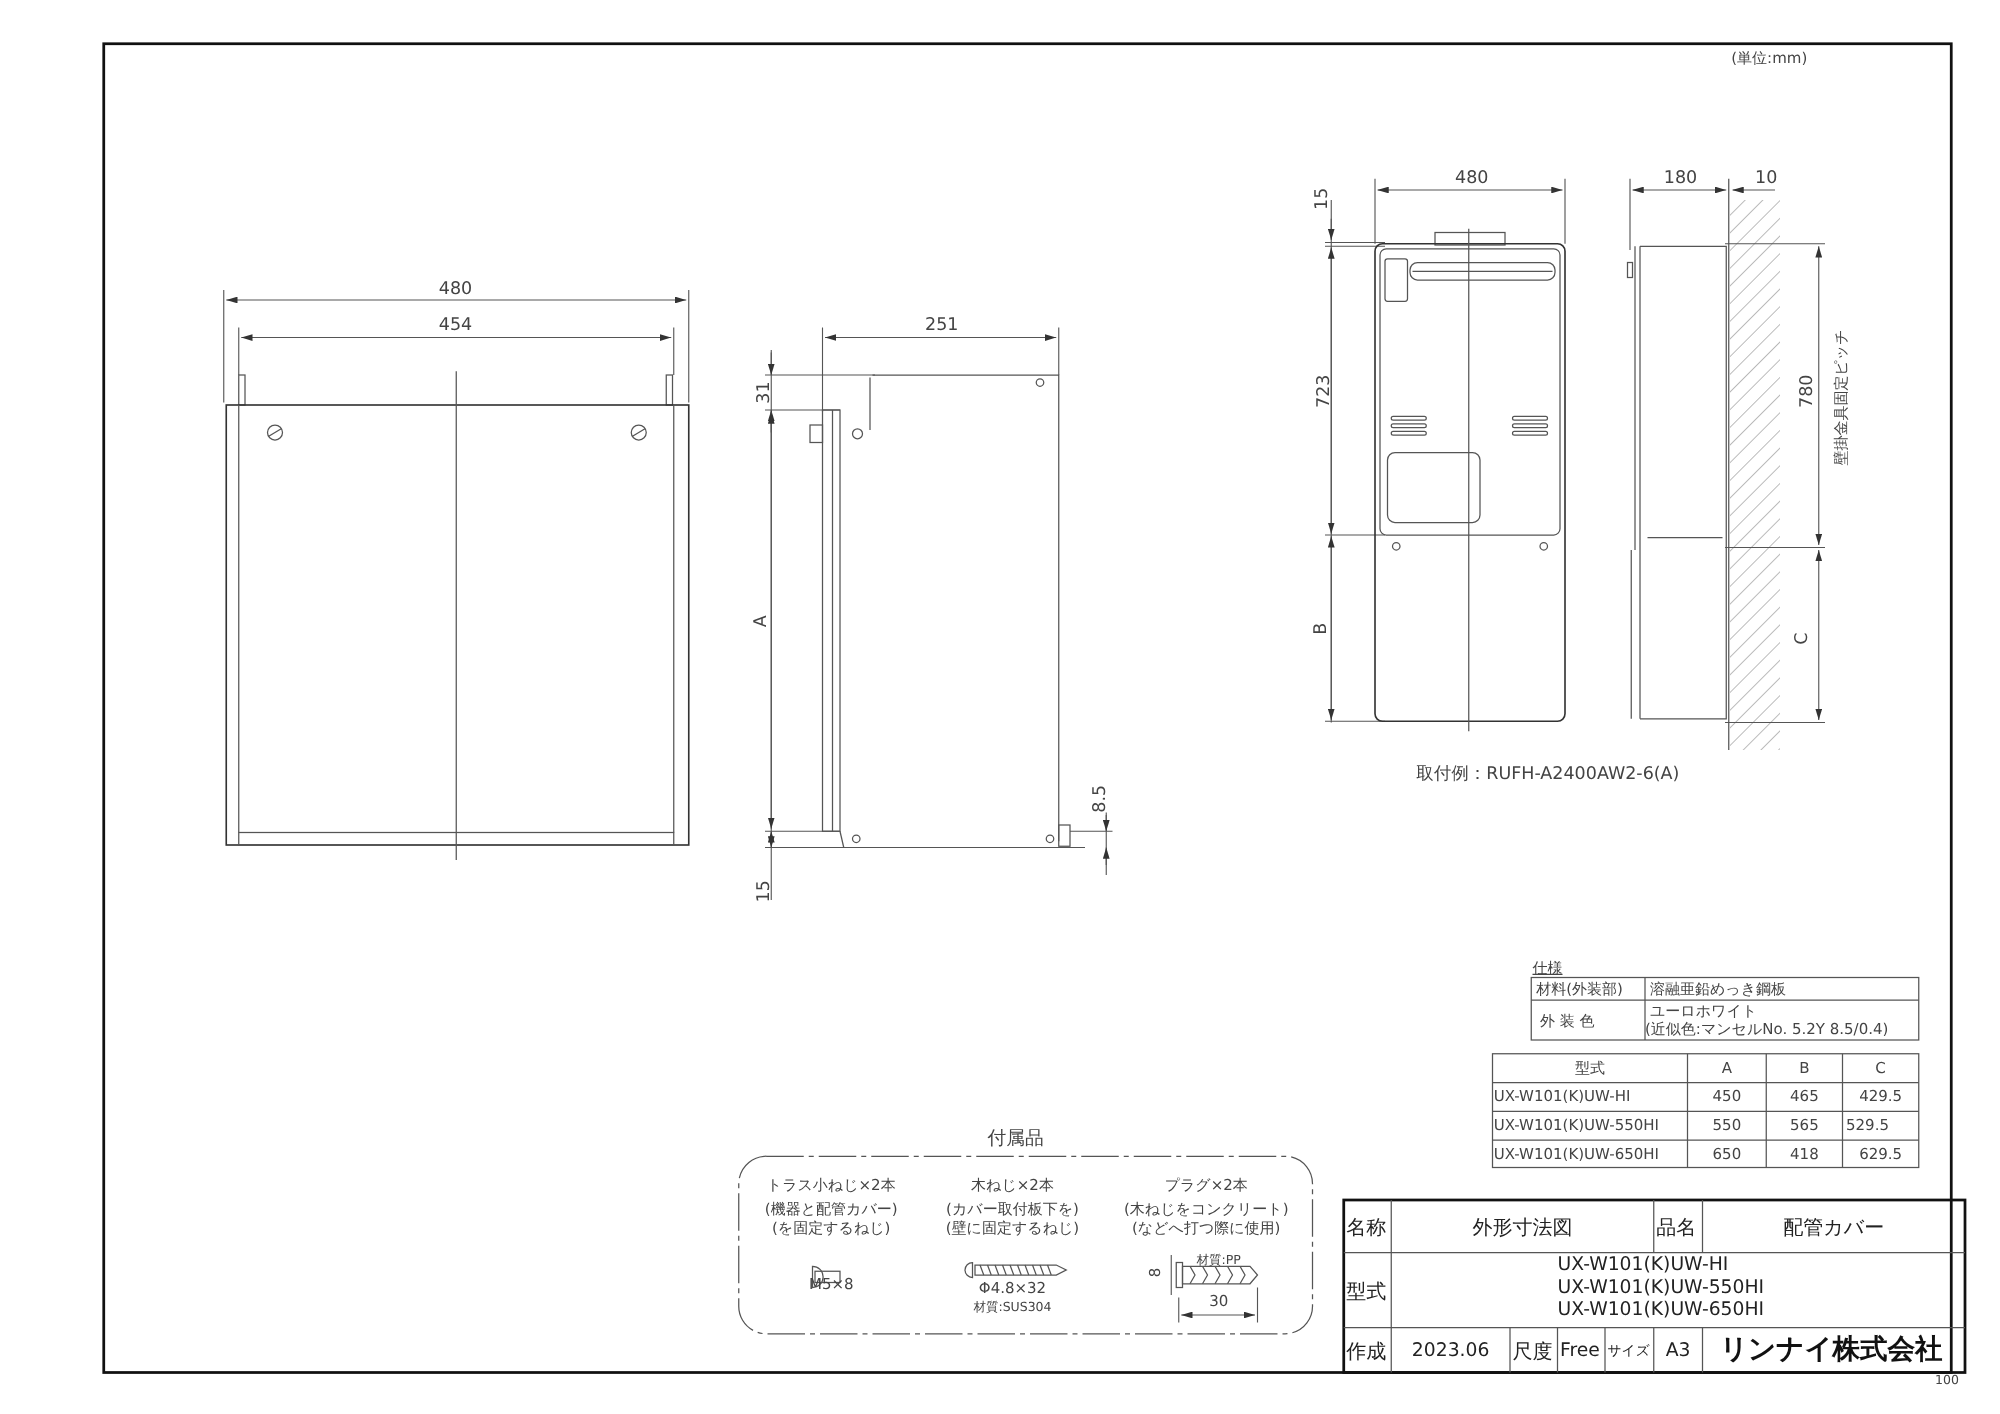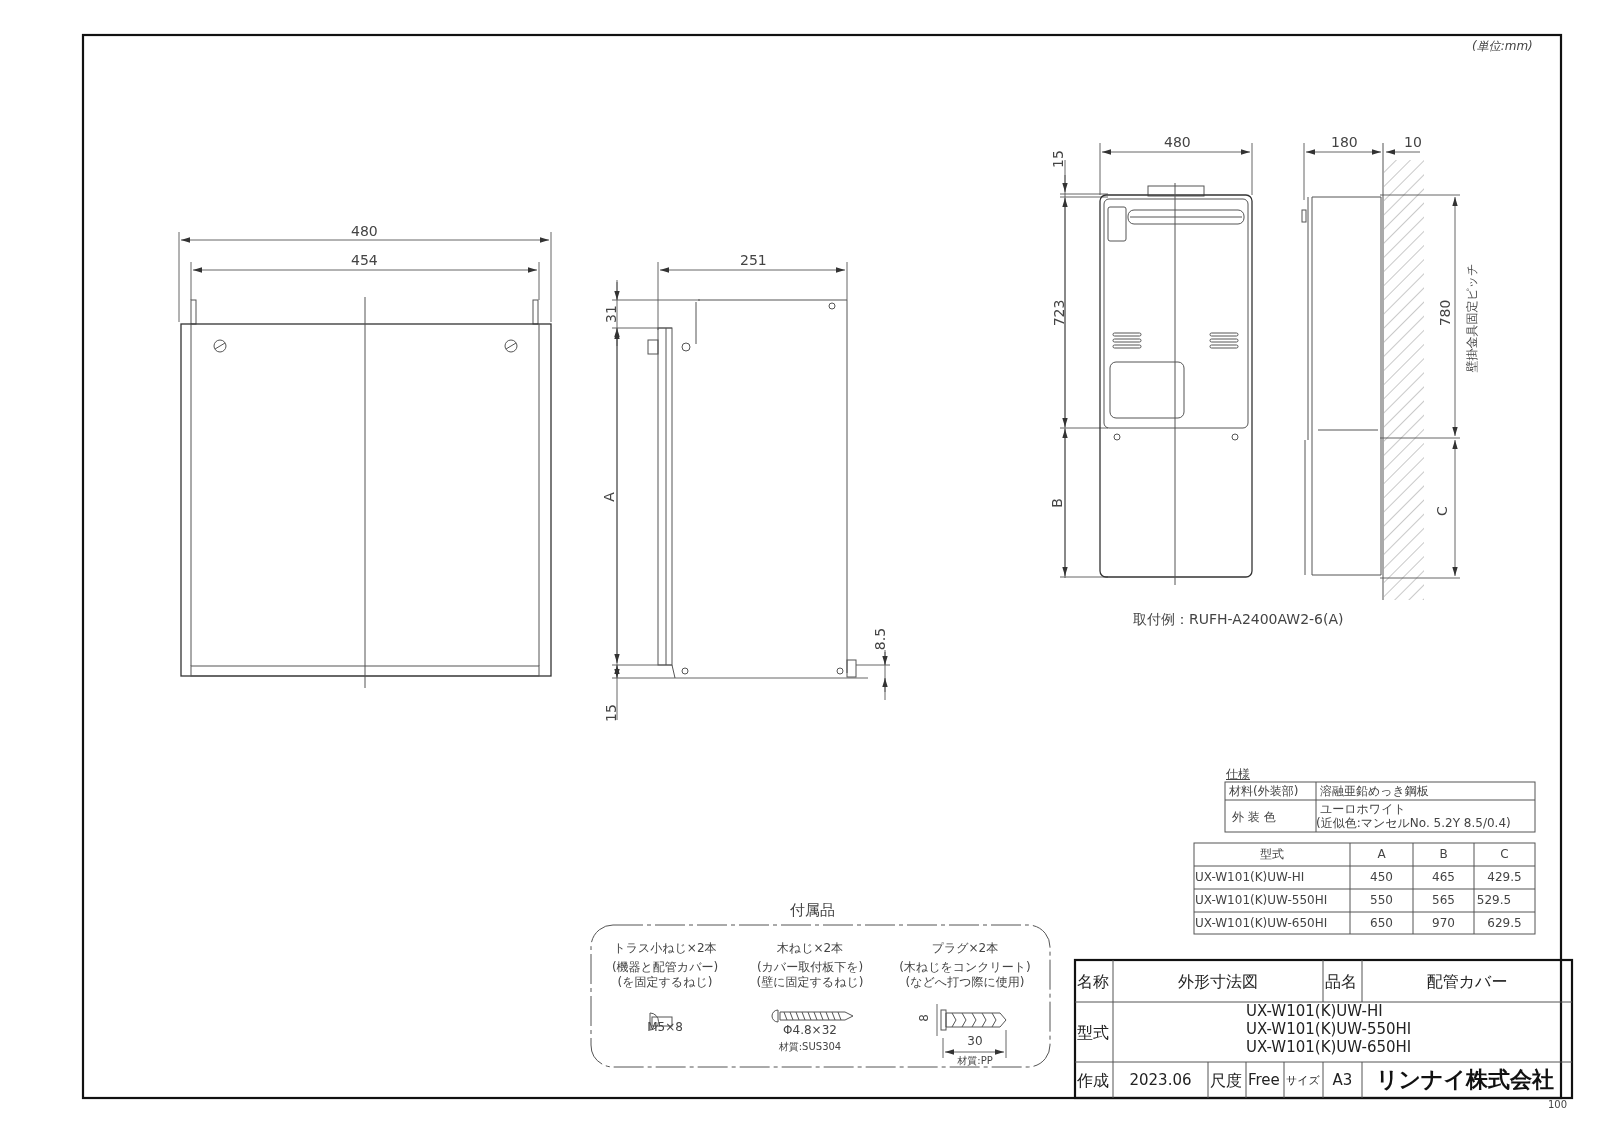--- a/index.html
+++ b/index.html
@@ -193,21 +193,21 @@
 
 <div style="position:absolute;left:0;top:0;width:1600px;height:1131px;">
   <style>
     .lbl{position:absolute;font-size:14px;color:#444;white-space:nowrap;line-height:1;}
     .sm{font-size:12px;}
     .xs{font-size:10px;}
     .vert{transform:rotate(-90deg);transform-origin:center;}
     .c{text-align:center;}
   </style>
 
-  <span class="lbl sm" style="left:1472px;top:40px;font-style:italic;">(単位:mm)</span>
+  <span class="lbl sm" style="left:1385px;top:40px;">(単位:mm)</span>
   <span class="lbl xs" style="left:1548px;top:1100px;">100</span>
 
   <span class="lbl" style="left:351px;top:224px;">480</span>
   <span class="lbl" style="left:351px;top:253px;">454</span>
 
   <span class="lbl" style="left:740px;top:253px;">251</span>
   <span class="lbl vert" style="left:602px;top:307px;">31</span>
   <span class="lbl vert" style="left:604px;top:490px;">A</span>
   <span class="lbl vert" style="left:602px;top:706px;">15</span>
   <span class="lbl vert" style="left:869px;top:632px;">8.5</span>
@@ -240,42 +240,42 @@
   <span class="lbl sm c" style="left:1413px;top:871px;width:61px;">465</span>
   <span class="lbl sm c" style="left:1474px;top:871px;width:61px;">429.5</span>
 
   <span class="lbl sm" style="left:1195px;top:894px;">UX-W101(K)UW-550HI</span>
   <span class="lbl sm c" style="left:1350px;top:894px;width:63px;">550</span>
   <span class="lbl sm c" style="left:1413px;top:894px;width:61px;">565</span>
   <span class="lbl sm c" style="left:1474px;top:894px;width:40px;">529.5</span>
 
   <span class="lbl sm" style="left:1195px;top:917px;">UX-W101(K)UW-650HI</span>
   <span class="lbl sm c" style="left:1350px;top:917px;width:63px;text-align:center;">650</span>
-  <span class="lbl sm c" style="left:1413px;top:917px;width:61px;">970</span>
+  <span class="lbl sm c" style="left:1413px;top:917px;width:61px;">418</span>
   <span class="lbl sm c" style="left:1474px;top:917px;width:61px;">629.5</span>
 
   <span class="lbl" style="left:790px;top:903px;font-size:15px;">付属品</span>
 
   <span class="lbl sm c" style="left:605px;top:942px;width:120px;">トラス小ねじ×2本</span>
   <span class="lbl sm c" style="left:605px;top:961px;width:120px;">(機器と配管カバー)</span>
   <span class="lbl sm c" style="left:605px;top:976px;width:120px;">(を固定するねじ)</span>
   <span class="lbl sm c" style="left:625px;top:1021px;width:80px;">M5×8</span>
 
   <span class="lbl sm c" style="left:750px;top:942px;width:120px;">木ねじ×2本</span>
   <span class="lbl sm c" style="left:748px;top:961px;width:124px;">(カバー取付板下を)</span>
   <span class="lbl sm c" style="left:748px;top:976px;width:124px;">(壁に固定するねじ)</span>
   <span class="lbl sm c" style="left:770px;top:1024px;width:80px;">Φ4.8×32</span>
   <span class="lbl xs c" style="left:770px;top:1042px;width:80px;">材質:SUS304</span>
 
   <span class="lbl sm c" style="left:900px;top:942px;width:130px;">プラグ×2本</span>
   <span class="lbl sm c" style="left:895px;top:961px;width:140px;">(木ねじをコンクリート)</span>
   <span class="lbl sm c" style="left:895px;top:976px;width:140px;">(などへ打つ際に使用)</span>
   <span class="lbl sm vert" style="left:920px;top:1012px;">8</span>
   <span class="lbl sm c" style="left:955px;top:1035px;width:40px;">30</span>
-  <span class="lbl xs c" style="left:945px;top:1056px;width:60px;">材質:PP</span>
+  <span class="lbl xs c" style="left:945px;top:1004px;width:60px;">材質:PP</span>
 
   <span class="lbl" style="left:1077px;top:974px;font-size:16px;color:#222;">名称</span>
   <span class="lbl c" style="left:1113px;top:974px;width:210px;font-size:16px;color:#222;">外形寸法図</span>
   <span class="lbl" style="left:1325px;top:974px;font-size:16px;color:#222;">品名</span>
   <span class="lbl c" style="left:1362px;top:974px;width:210px;font-size:16px;color:#222;">配管カバー</span>
 
   <span class="lbl" style="left:1077px;top:1025px;font-size:16px;color:#222;">型式</span>
   <span class="lbl" style="left:1246px;top:1004px;font-size:15px;color:#222;">UX-W101(K)UW-HI</span>
   <span class="lbl" style="left:1246px;top:1022px;font-size:15px;color:#222;">UX-W101(K)UW-550HI</span>
   <span class="lbl" style="left:1246px;top:1040px;font-size:15px;color:#222;">UX-W101(K)UW-650HI</span>

